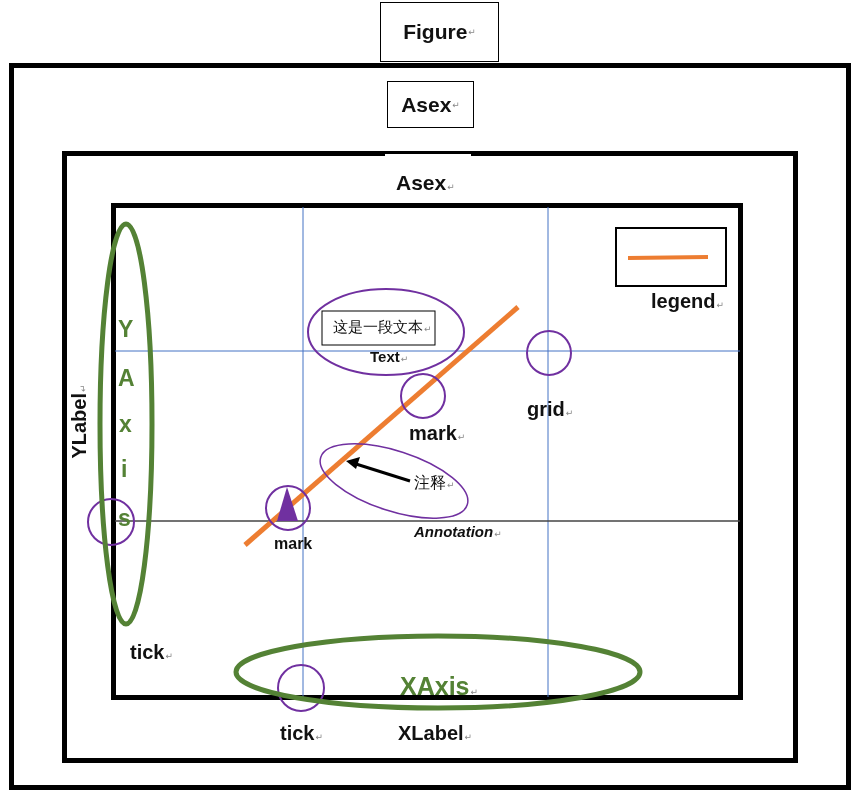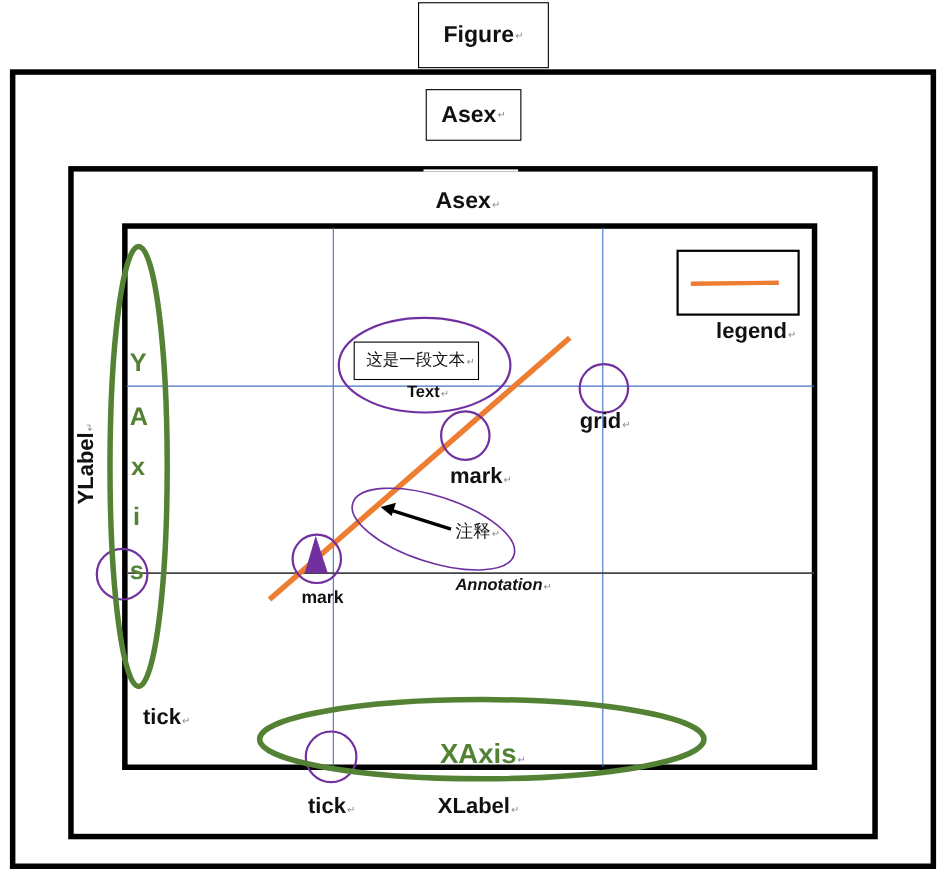--- a/index.html
+++ b/index.html
@@ -73,21 +73,21 @@
   <span>这是一段文本</span><span class="ret">↵</span>
 </div>
 <div class="label" style="left:370px; top:348px; font-size:15px;">
   <span>Text</span><span class="ret">↵</span>
 </div>
 
 <div class="label" style="left:651px; top:290px; font-size:20px;">
   <span>legend</span><span class="ret">↵</span>
 </div>
 
-<div class="label" style="left:527px; top:372px; font-size:20px;text-align:center;">
+<div class="label" style="left:527px; top:398px; font-size:20px;text-align:center;">
   <span>grid</span><span class="ret">↵</span>
 </div>
 
 <div class="label" style="left:409px; top:422px; font-size:20px;">
   <span>mark</span><span class="ret">↵</span>
 </div>
 
 <div class="label" style="left:414px; top:473px; font-size:16px; font-weight:normal;">
   <span>注释</span><span class="ret">↵</span>
 </div>

